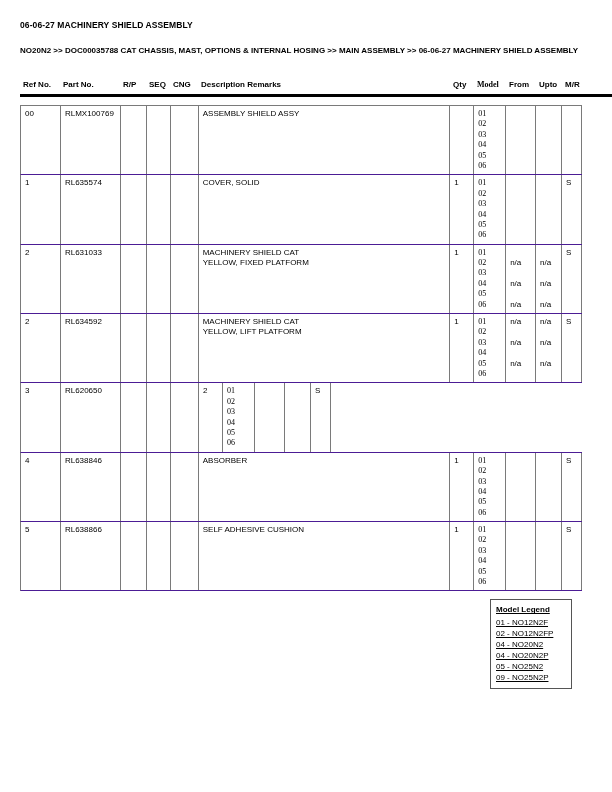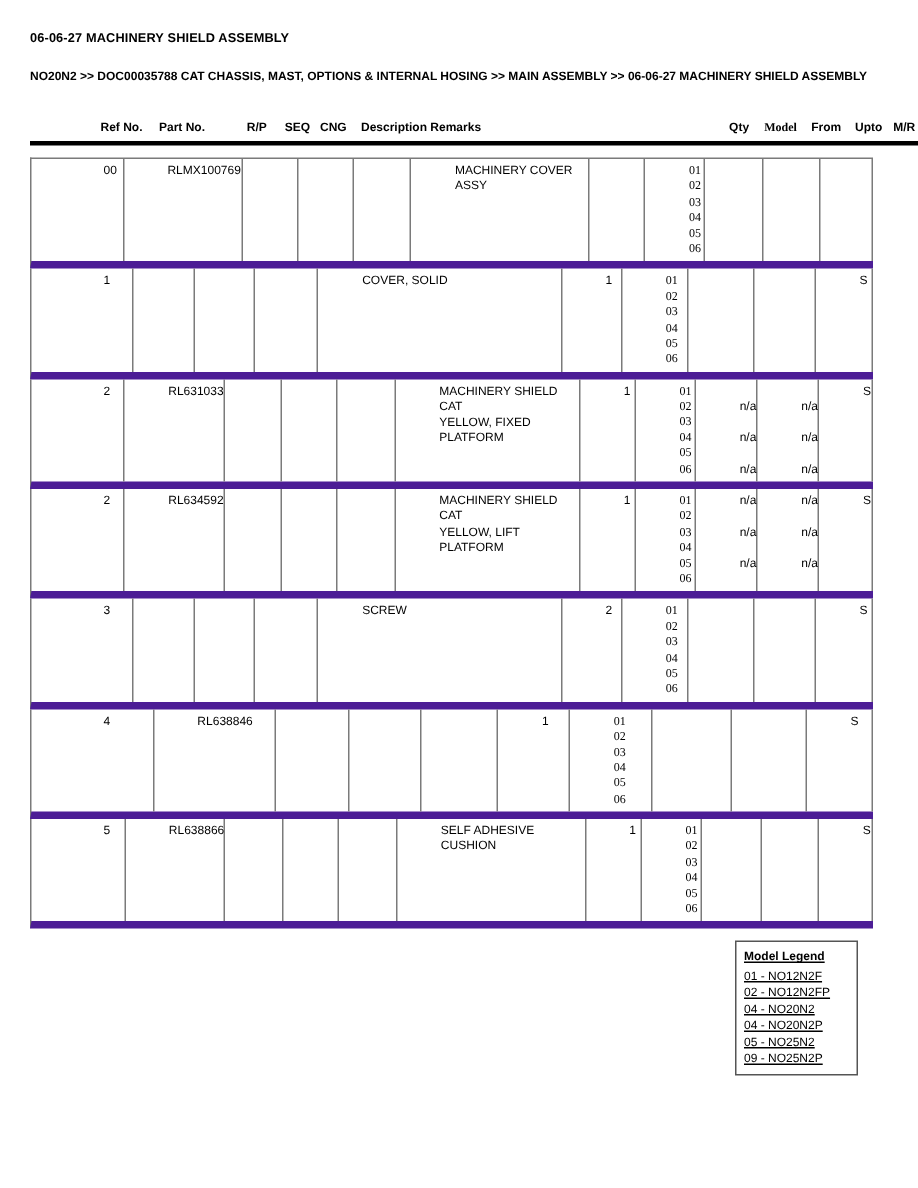--- a/index.html
+++ b/index.html
@@ -27,32 +27,31 @@
     margin-bottom:24px;
   }
   
   .thead{display:flex;margin-bottom:5px;}
   .thead .hcell{font-weight:bold;box-sizing:border-box;padding-left:3px;}
   .header-rule{height:3px;background:#000;width:592px;margin-bottom:8px;}
   .ptable{width:562px;}
   .trow{
     display:flex;
     border-left:1px solid #7a7a7a;
-    border-bottom:5px solid #4c1d95;
-    gap:25px;
+    border-bottom:1px solid #4c1d95;
   }
   .trow:first-child{border-top:1px solid #7a7a7a;}
   .cell{
     box-sizing:border-box;
     padding:3px 0 3px 4px;
     border-right:1px solid #7a7a7a;
     line-height:10.4px;
     min-height:66px;
   }
-  .c-ref{width:40px;margin-left:44px;}
+  .c-ref{width:40px;}
   .c-part{width:60px;}
   .c-rp{width:26px;}
   .c-seq{width:24px;}
   .c-cng{width:28px;}
   .c-desc{width:252px;}
   .c-qty{width:24px;}
   .c-model{width:32px;font-family:Liberation Serif, serif;}
   .c-from{width:30px;}
   .c-upto{width:26px;}
   .c-mr{width:20px;}
@@ -92,21 +91,21 @@
     <div class="hcell c-mr">M/R</div>
   </div>
   <div class="header-rule"></div>
   <div class="ptable">
       <div class="trow">
         <div class="cell c-ref">00</div>
         <div class="cell c-part">RLMX100769</div>
         <div class="cell c-rp"></div>
         <div class="cell c-seq"></div>
         <div class="cell c-cng"></div>
-        <div class="cell c-desc">MACHINERY COVER ASSY</div>
+        <div class="cell c-desc">ASSEMBLY SHIELD ASSY</div>
         <div class="cell c-qty"></div>
         <div class="cell c-model">
           <div class="mline">01</div>
           <div class="mline">02</div>
           <div class="mline">03</div>
           <div class="mline">04</div>
           <div class="mline">05</div>
           <div class="mline">06</div>
         </div>
         <div class="cell c-from">
@@ -122,20 +121,21 @@
           <div class="mline"></div>
           <div class="mline"></div>
           <div class="mline"></div>
           <div class="mline"></div>
           <div class="mline"></div>
         </div>
         <div class="cell c-mr"></div>
       </div>
       <div class="trow">
         <div class="cell c-ref">1</div>
+        <div class="cell c-part">RL635574</div>
         <div class="cell c-rp"></div>
         <div class="cell c-seq"></div>
         <div class="cell c-cng"></div>
         <div class="cell c-desc">COVER, SOLID</div>
         <div class="cell c-qty">1</div>
         <div class="cell c-model">
           <div class="mline">01</div>
           <div class="mline">02</div>
           <div class="mline">03</div>
           <div class="mline">04</div>
@@ -223,24 +223,24 @@
           <div class="mline"></div>
           <div class="mline">n/a</div>
           <div class="mline"></div>
           <div class="mline">n/a</div>
           <div class="mline"></div>
         </div>
         <div class="cell c-mr">S</div>
       </div>
       <div class="trow">
         <div class="cell c-ref">3</div>
-        <div class="cell c-rp"></div>
-        <div class="cell c-seq"></div>
-        <div class="cell c-cng"></div>
-        <div class="cell c-desc">SCREW</div>
+        <div class="cell c-part">RL620650</div>
+        <div class="cell c-rp"></div>
+        <div class="cell c-seq"></div>
+        <div class="cell c-cng"></div>
         <div class="cell c-qty">2</div>
         <div class="cell c-model">
           <div class="mline">01</div>
           <div class="mline">02</div>
           <div class="mline">03</div>
           <div class="mline">04</div>
           <div class="mline">05</div>
           <div class="mline">06</div>
         </div>
         <div class="cell c-from">
@@ -260,20 +260,21 @@
           <div class="mline"></div>
         </div>
         <div class="cell c-mr">S</div>
       </div>
       <div class="trow">
         <div class="cell c-ref">4</div>
         <div class="cell c-part">RL638846</div>
         <div class="cell c-rp"></div>
         <div class="cell c-seq"></div>
         <div class="cell c-cng"></div>
+        <div class="cell c-desc">ABSORBER</div>
         <div class="cell c-qty">1</div>
         <div class="cell c-model">
           <div class="mline">01</div>
           <div class="mline">02</div>
           <div class="mline">03</div>
           <div class="mline">04</div>
           <div class="mline">05</div>
           <div class="mline">06</div>
         </div>
         <div class="cell c-from">

